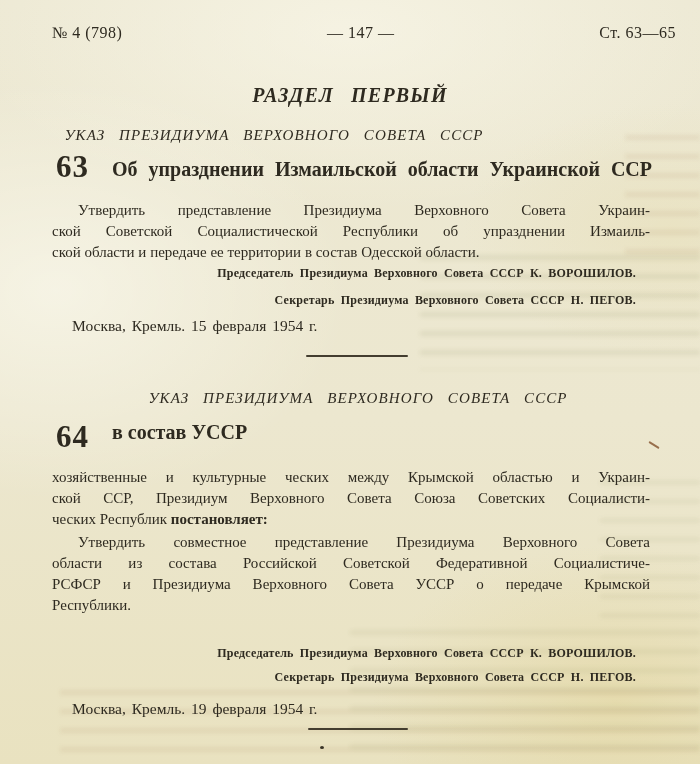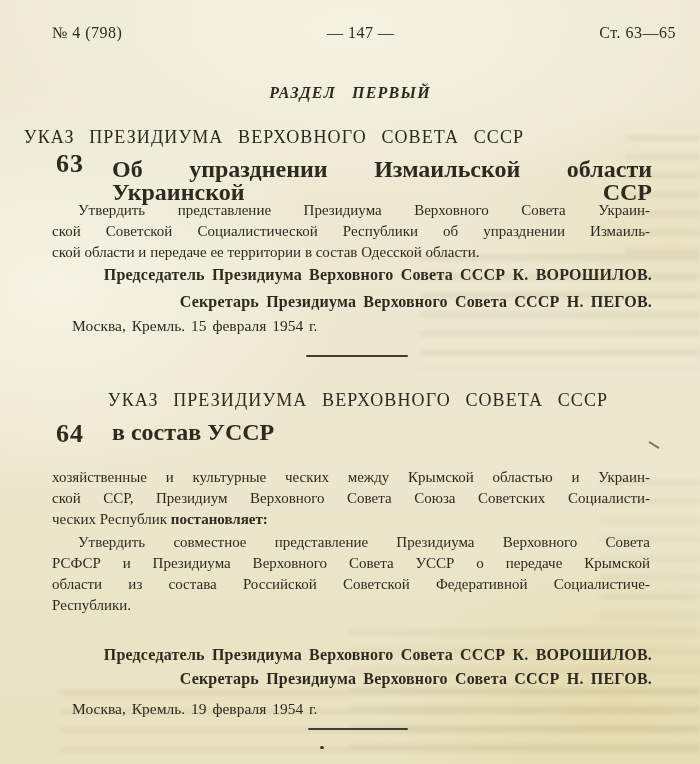--- a/index.html
+++ b/index.html
@@ -14,33 +14,33 @@
       radial-gradient(ellipse 300px 180px at 96% 30%, rgba(226,214,160,0.30), transparent 70%),
       linear-gradient(180deg,#ede9d4 0%,#ece7cf 55%,#e9e2c0 100%);
   }
   
   .ghost{
     position:absolute;filter:blur(2px);pointer-events:none;
     background:repeating-linear-gradient(180deg, rgba(130,135,82,0.12) 0 5px, rgba(0,0,0,0) 5px 19px);
   }
   .ghost.warm{background:repeating-linear-gradient(180deg, rgba(158,112,70,0.10) 0 5px, rgba(0,0,0,0) 5px 19px);}
   .hdr{position:absolute;top:24px;left:52px;right:24px;display:flex;justify-content:space-between;font-size:16px;letter-spacing:.5px;}
-  .razdel{position:absolute;top:84px;left:0;right:0;text-align:center;font-weight:bold;font-style:italic;font-size:16px;letter-spacing:1.2px;word-spacing:11px;}
-  .kicker{font-size:18px;letter-spacing:1.1px;word-spacing:9px;white-space:nowrap;}
+  .razdel{position:absolute;top:84px;left:0;right:0;text-align:center;font-weight:bold;font-style:italic;font-size:20px;letter-spacing:1.2px;word-spacing:11px;}
+  .kicker{font-size:15px;letter-spacing:1.1px;word-spacing:9px;white-space:nowrap;font-style:italic;}
   .kicker1{position:absolute;top:127px;left:0;width:548px;text-align:center;}
   .kicker2{position:absolute;top:390px;left:16px;right:0;text-align:center;}
-  .dnum{position:absolute;left:56px;font-weight:bold;font-size:26px;line-height:1;letter-spacing:1px;font-family:Liberation Serif, serif;}
-  .dtitle{position:absolute;left:112px;right:48px;font-weight:bold;font-size:24px;line-height:23px;}
+  .dnum{position:absolute;left:56px;font-weight:bold;font-size:31px;line-height:1;letter-spacing:1px;font-family:Liberation Serif, serif;}
+  .dtitle{position:absolute;left:112px;right:48px;font-weight:bold;font-size:20px;line-height:23px;}
   .jall{text-align:justify;text-align-last:justify;}
   .body{position:absolute;left:52px;right:50px;font-size:15px;line-height:21px;}
   .jl{text-align:justify;text-align-last:justify;}
   .ll{text-align:left;text-align-last:left;}
   .ind{text-indent:26px;}
   .b{font-weight:bold;margin-top:31px;}
-  .sig{position:absolute;left:52px;right:48px;text-align:right;font-weight:bold;font-size:16px;word-spacing:3px;letter-spacing:.2px;}
+  .sig{position:absolute;left:52px;right:64px;text-align:right;font-weight:bold;font-size:12px;word-spacing:3px;letter-spacing:.2px;}
   .dateline{position:absolute;left:72px;font-size:15.5px;word-spacing:2px;}
   .rule{position:absolute;height:2px;background:#433d2f;border-radius:1px;}
   .dot{position:absolute;width:4px;height:3px;border-radius:50%;background:#3a3427;}
   .slash{position:absolute;width:12px;height:2px;background:#8a5a36;transform:rotate(32deg);border-radius:1px;opacity:.85;}
 </style>
 </head>
 <body>
 
 <div class="page">
 
@@ -81,22 +81,22 @@
   <div class="dnum" style="top:421px;">64</div>
   <div class="dtitle" style="top:421px;">
     <div>в состав УССР</div>
   </div>
 
   <div class="body" style="top:467px;">
     <div class="jl">хозяйственные и культурные ческих между Крымской областью и Украин-</div>
     <div class="jl">ской ССР, Президиум Верховного Совета Союза Советских Социалисти-</div>
     <div class="ll"><span>ческих Республик </span><span class="b">постановляет:</span></div>
     <div class="jl ind" style="margin-top:2px;">Утвердить совместное представление Президиума Верховного Совета</div>
+    <div class="jl">области из состава Российской Советской Федеративной Социалистиче-</div>
     <div class="jl">РСФСР и Президиума Верховного Совета УССР о передаче Крымской</div>
-    <div class="jl">области из состава Российской Советской Федеративной Социалистиче-</div>
     <div class="ll">Республики.</div>
   </div>
 
   <div class="sig" style="top:646px;">Председатель Президиума Верховного Совета СССР К. ВОРОШИЛОВ.</div>
   <div class="sig" style="top:670px;">Секретарь Президиума Верховного Совета СССР Н. ПЕГОВ.</div>
 
   <div class="dateline" style="top:700px;">Москва, Кремль. 19 февраля 1954 г.</div>
 
   <div class="rule" style="top:728px;left:308px;width:100px;"></div>
   <div class="dot" style="left:320px;top:746px;"></div>

